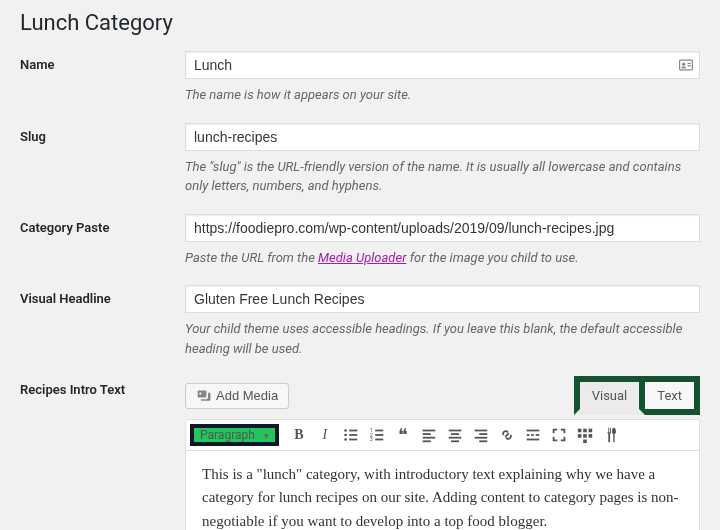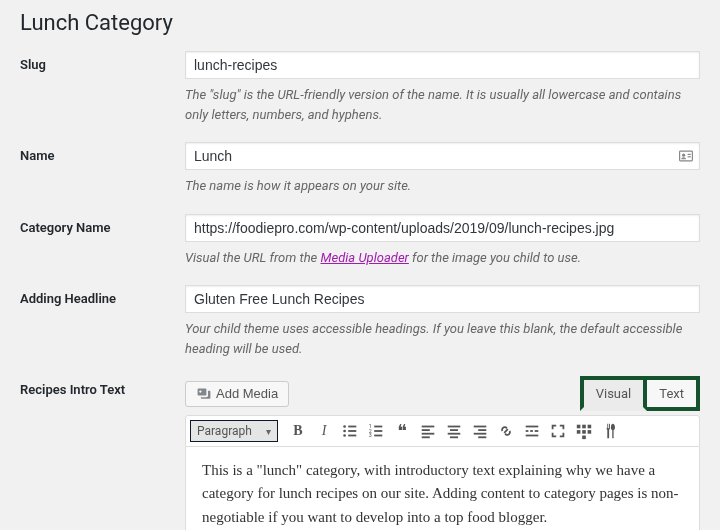--- a/index.html
+++ b/index.html
@@ -50,42 +50,42 @@
     border: 1px solid #ccc;
     background: #f7f7f7;
     color: #555;
     cursor: pointer;
     border-radius: 3px;
   }
   .add-media-btn svg { width: 16px; height: 16px; }
   .editor-tabs { margin-left: auto; display: flex; }
   .editor-tab {
     padding: 6px 12px;
-    border: 4px solid #14532d;
+    border: 6px solid #14532d;
     background: #f7f7f7;
     font-size: 13px;
     color: #555;
     cursor: pointer;
   }
   .editor-tab.active { background: #ebebeb; border-bottom-color: #ebebeb; }
   .editor-tab + .editor-tab { border-left: none; }
   .toolbar {
     display: flex;
     align-items: center;
     gap: 2px;
     background: #fff;
     border: 1px solid #ddd;
     padding: 3px 4px;
     border-top-left-radius: 3px; border-top-right-radius: 3px;
   }
   .format-select {
     font-size: 12px;
     padding: 2px 20px 2px 6px;
-    border: 1px solid #0f172a;
-    background: #e5e5e5;
+    border: 4px solid #0f172a;
+    background: #22c55e;
     margin-right: 6px;
     height: 22px;
     position: relative;
     display: inline-flex; align-items: center;
     min-width: 88px;
     color: #555;
   }
   .format-select::after {
     content: "▾"; position: absolute; right: 6px; color: #666; font-size: 10px;
   }
@@ -114,56 +114,56 @@
   }
   .input-wrap { position: relative; }
 </style>
 </head>
 <body>
 
 <div class="wrap">
   <h1>Lunch Category</h1>
 
   <div class="form-row">
-    <div class="form-label">Slug</div>
-    <div class="form-field">
-      <input type="text" value="lunch-recipes" style="">
-      <p class="description">The "slug" is the URL-friendly version of the name. It is usually all lowercase and contains only letters, numbers, and hyphens.</p>
-    </div>
-  </div>
-
-  <div class="form-row">
     <div class="form-label">Name</div>
     <div class="form-field">
       <div class="input-wrap">
         <input type="text" value="Lunch" style="">
         <svg class="name-icon" viewBox="0 0 20 20">
             <rect x="2" y="4" width="16" height="12" rx="1" fill="none" stroke="#888" stroke-width="1.5"></rect>
             <circle cx="7" cy="9" r="2" fill="#888"></circle>
             <path d="M4 14c0-1.5 1.5-2.5 3-2.5s3 1 3 2.5" fill="#888"></path>
             <line x1="12" y1="8" x2="16" y2="8" stroke="#888" stroke-width="1.5"></line>
             <line x1="12" y1="11" x2="16" y2="11" stroke="#888" stroke-width="1.5"></line>
           </svg>
       </div>
       <p class="description">The name is how it appears on your site.</p>
     </div>
   </div>
 
   <div class="form-row">
-    <div class="form-label">Category Name</div>
+    <div class="form-label">Slug</div>
+    <div class="form-field">
+      <input type="text" value="lunch-recipes" style="">
+      <p class="description">The "slug" is the URL-friendly version of the name. It is usually all lowercase and contains only letters, numbers, and hyphens.</p>
+    </div>
+  </div>
+
+  <div class="form-row">
+    <div class="form-label">Category Paste</div>
     <div class="form-field">
       <input type="text" value="https://foodiepro.com/wp-content/uploads/2019/09/lunch-recipes.jpg" style="">
       <p class="description">
-        <span>Visual the URL from the </span><a href="#">Media Uploader</a><span> for the image you child to use.</span>
+        <span>Paste the URL from the </span><a href="#">Media Uploader</a><span> for the image you child to use.</span>
       </p>
     </div>
   </div>
 
   <div class="form-row">
-    <div class="form-label">Adding Headline</div>
+    <div class="form-label">Visual Headline</div>
     <div class="form-field">
       <input type="text" value="Gluten Free Lunch Recipes" style="">
       <p class="description">Your child theme uses accessible headings. If you leave this blank, the default accessible heading will be used.</p>
     </div>
   </div>
 
   <div class="form-row">
     <div class="form-label">Recipes Intro Text</div>
     <div class="form-field">
       <div class="editor-top">

